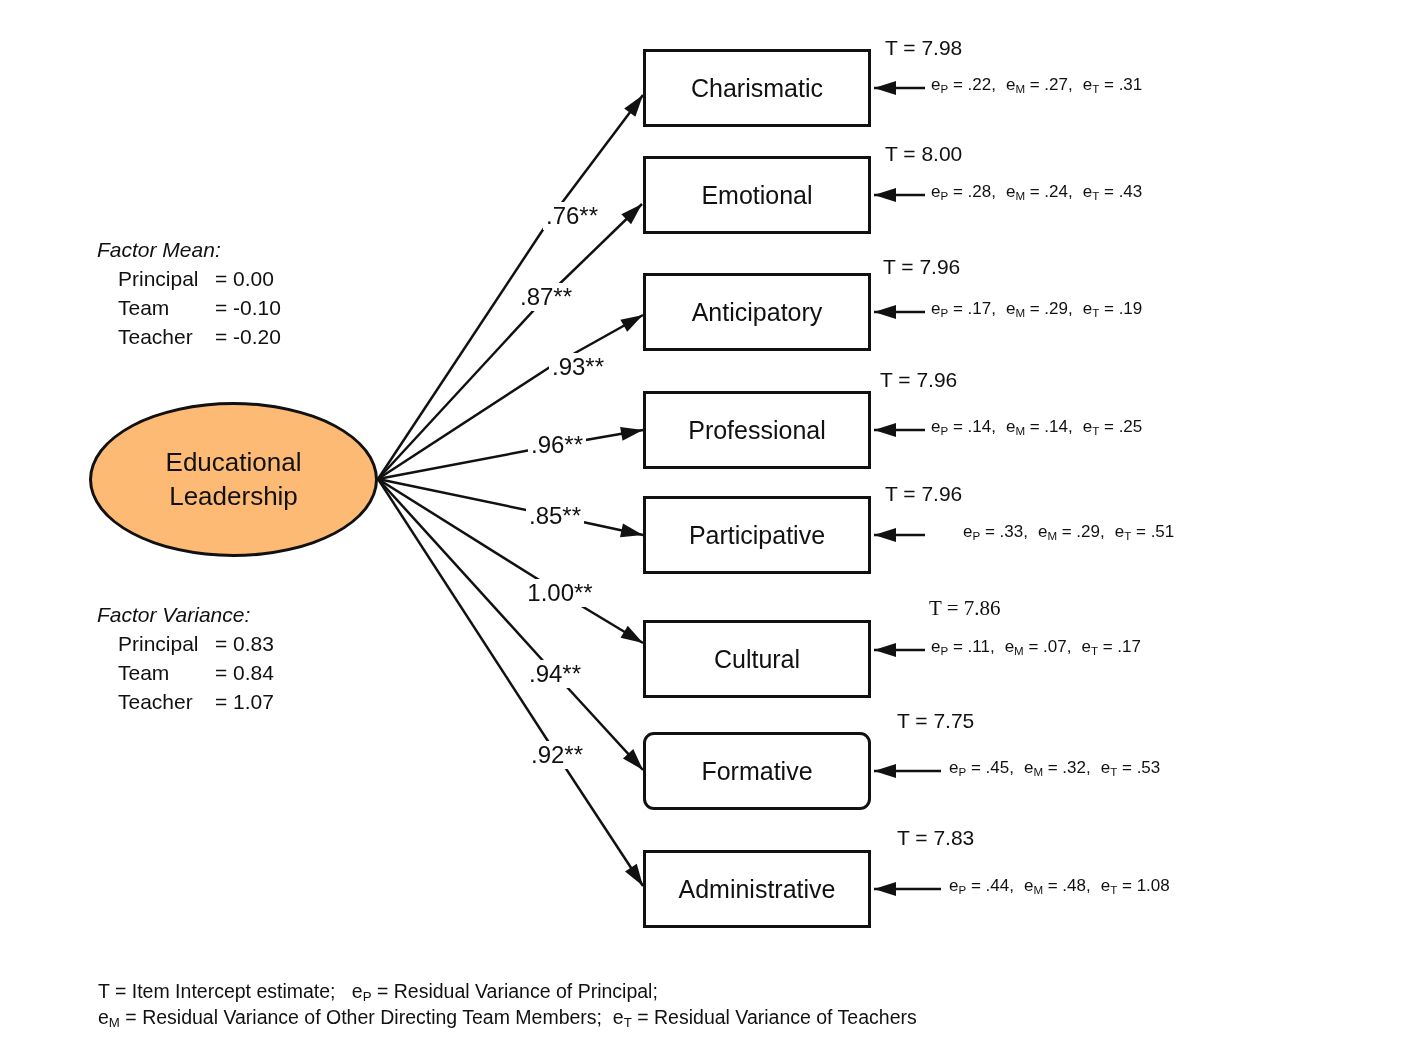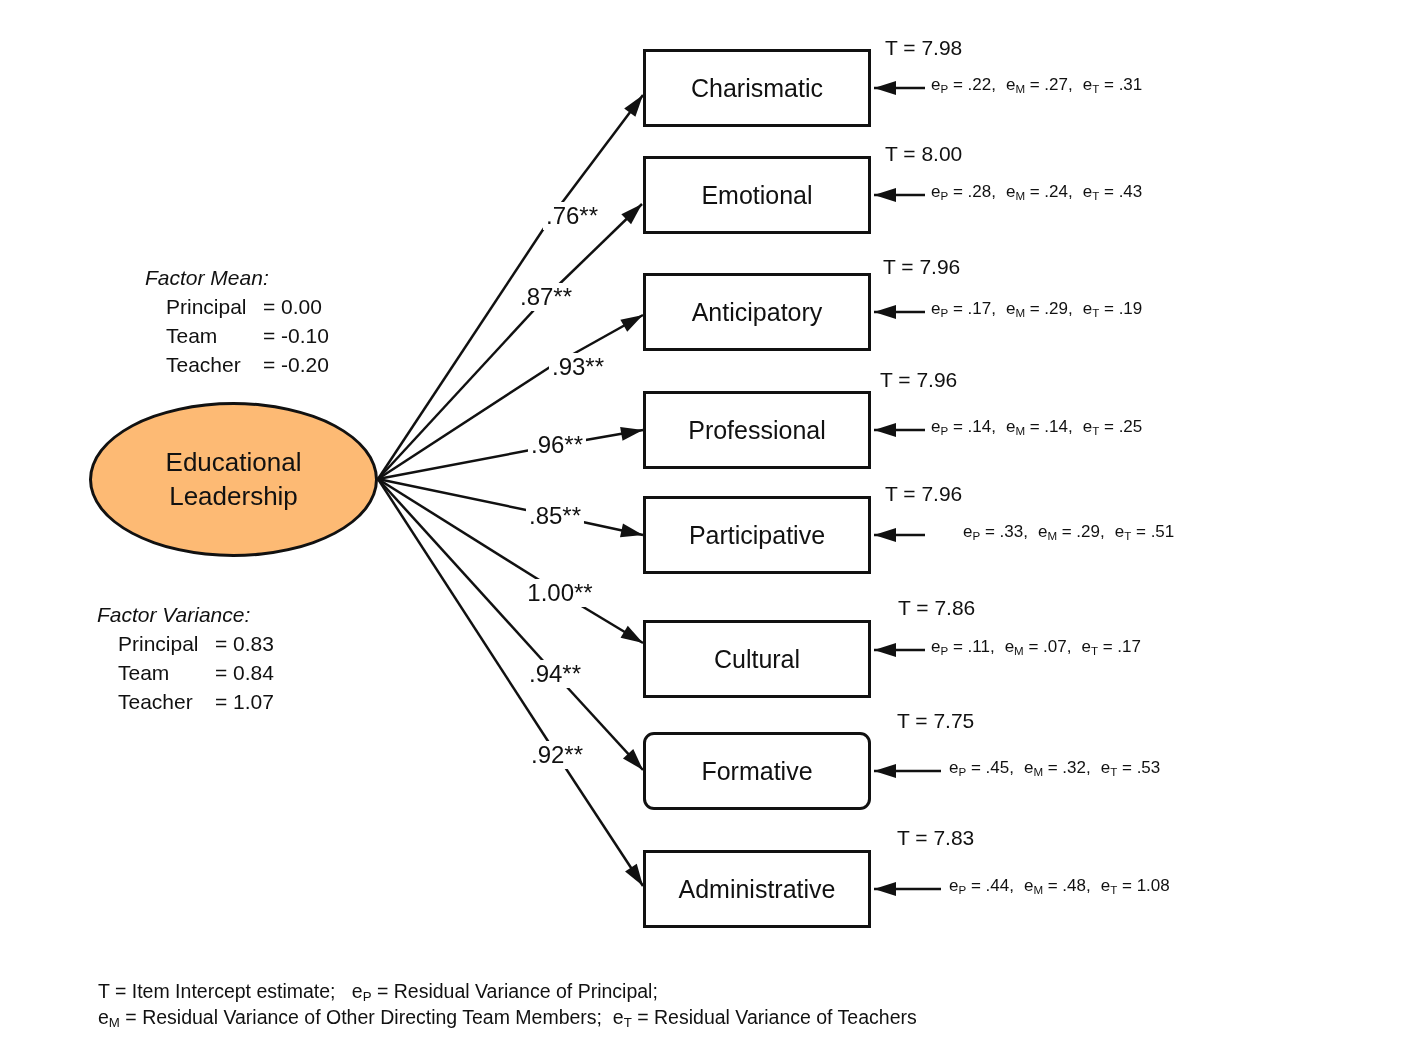--- a/index.html
+++ b/index.html
@@ -83,21 +83,21 @@
     <line x1="925" y1="650" x2="874" y2="650" marker-end="url(#arr)"></line>
     <line x1="941" y1="771" x2="874" y2="771" marker-end="url(#arr)"></line>
     <line x1="941" y1="889" x2="874" y2="889" marker-end="url(#arr)"></line>
   </svg>
 
   <div class="ellipse">
     <div>Educational</div>
     <div>Leadership</div>
   </div>
 
-  <div class="fblock" style="top:263px;margin-left:48px;">
+  <div class="fblock" style="top:235px;">
     <div class="ftitle">Factor Mean:</div>
     <div class="frows">
       <div class="frow">
         <span class="fname">Principal</span>
         <span class="fval">= 0.00</span>
       </div>
       <div class="frow">
         <span class="fname">Team</span>
         <span class="fval">= -0.10</span>
       </div>
@@ -158,21 +158,21 @@
     </div>
   <div class="box" style="top:850px;">
       <span>Administrative</span>
     </div>
 
   <div class="tlabel" style="left:885px;top:36px;">T = 7.98</div>
   <div class="tlabel" style="left:885px;top:142px;">T = 8.00</div>
   <div class="tlabel" style="left:883px;top:255px;">T = 7.96</div>
   <div class="tlabel" style="left:880px;top:368px;">T = 7.96</div>
   <div class="tlabel" style="left:885px;top:482px;">T = 7.96</div>
-  <div class="tlabel" style="left:898px;top:596px;">T = 7.86</div>
+  <div class="tlabel" style="left:929px;top:596px;font-family:Liberation Serif, serif;">T = 7.86</div>
   <div class="tlabel" style="left:897px;top:709px;">T = 7.75</div>
   <div class="tlabel" style="left:897px;top:826px;">T = 7.83</div>
 
   <div class="resid" style="left:931px;top:75px;">
     <span class="rg"><span>e</span><sub>P</sub><span class="rv"> = .22,</span></span><span class="rg"><span>e</span><sub>M</sub><span class="rv"> = .27,</span></span><span class="rg"><span>e</span><sub>T</sub><span class="rv"> = .31</span></span>
   </div>
   <div class="resid" style="left:931px;top:182px;">
     <span class="rg"><span>e</span><sub>P</sub><span class="rv"> = .28,</span></span><span class="rg"><span>e</span><sub>M</sub><span class="rv"> = .24,</span></span><span class="rg"><span>e</span><sub>T</sub><span class="rv"> = .43</span></span>
   </div>
   <div class="resid" style="left:931px;top:299px;">

